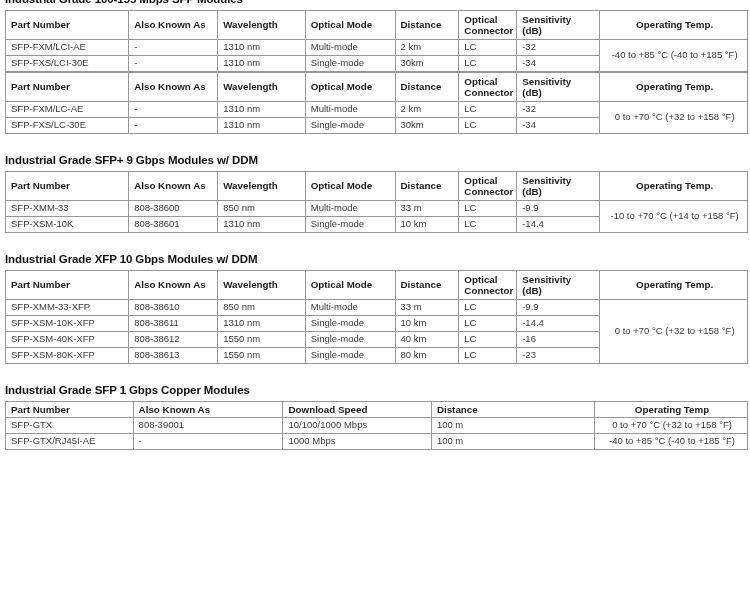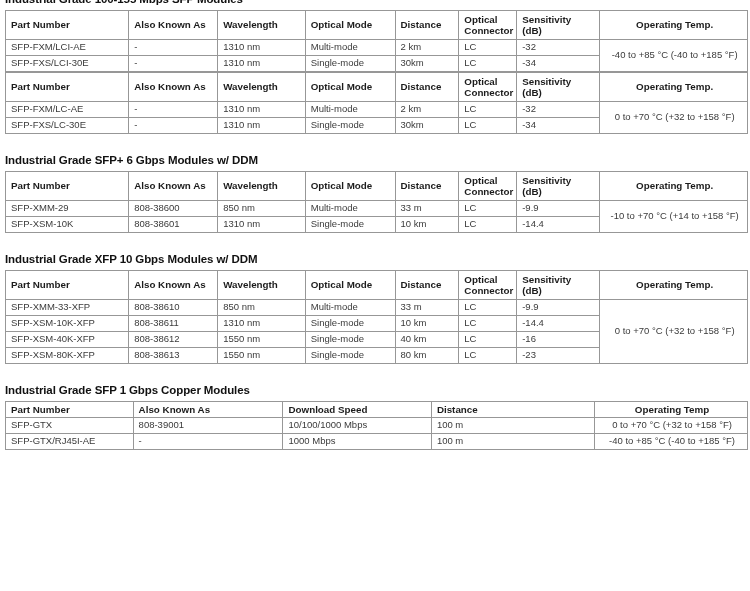--- a/index.html
+++ b/index.html
@@ -147,21 +147,21 @@
               <td>Single-mode</td>
               <td>30km</td>
               <td>LC</td>
               <td>-34</td>
             </tr>
           </tbody>
         </table>
     </section>
 
     <section>
-      <h2 class="section-title">Industrial Grade SFP+ 6 Gbps Modules w/ DDM</h2>
+      <h2 class="section-title">Industrial Grade SFP+ 9 Gbps Modules w/ DDM</h2>
       <table class="spec-table fiber">
           <colgroup>
             <col style="width: 16.6%;">
             <col style="width: 12%;">
             <col style="width: 11.8%;">
             <col style="width: 12.1%;">
             <col style="width: 8.6%;">
             <col style="width: 7.8%;">
             <col style="width: 11.2%;">
             <col style="width: 19.9%;">
@@ -175,21 +175,21 @@
               <th>Distance</th>
               <th>Optical
 Connector</th>
               <th>Sensitivity
 (dB)</th>
               <th class="center">Operating Temp.</th>
             </tr>
           </thead>
           <tbody>
             <tr>
-              <td>SFP-XMM-29</td>
+              <td>SFP-XMM-33</td>
               <td>808-38600</td>
               <td>850 nm</td>
               <td>Multi-mode</td>
               <td>33 m</td>
               <td>LC</td>
               <td>-9.9</td>
               <td rowspan="2" class="center">-10 to +70 °C (+14 to +158 °F)</td>
             </tr>
             <tr>
               <td>SFP-XSM-10K</td>

